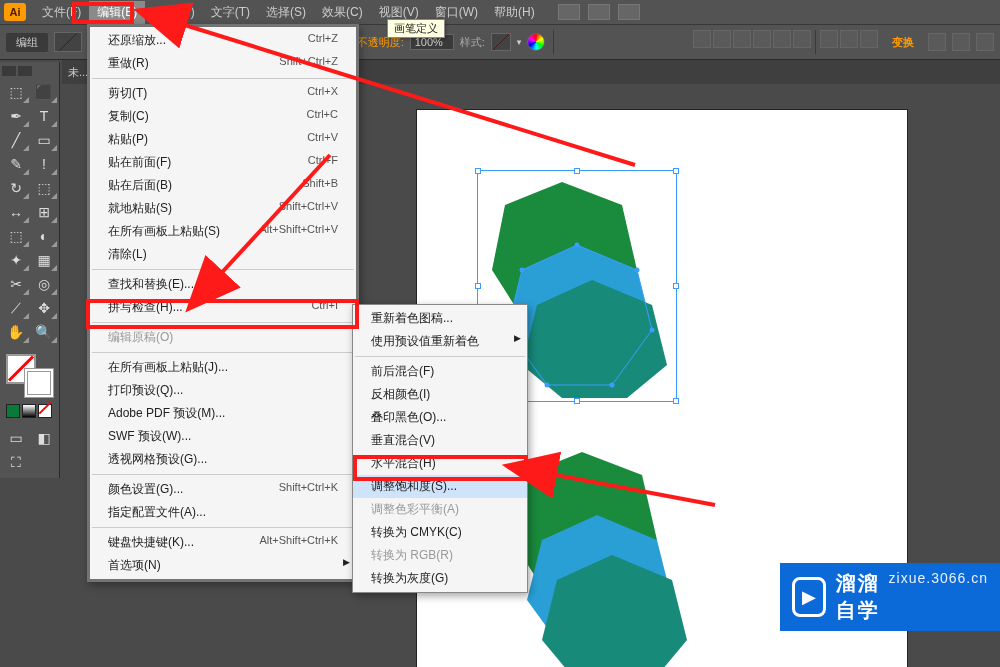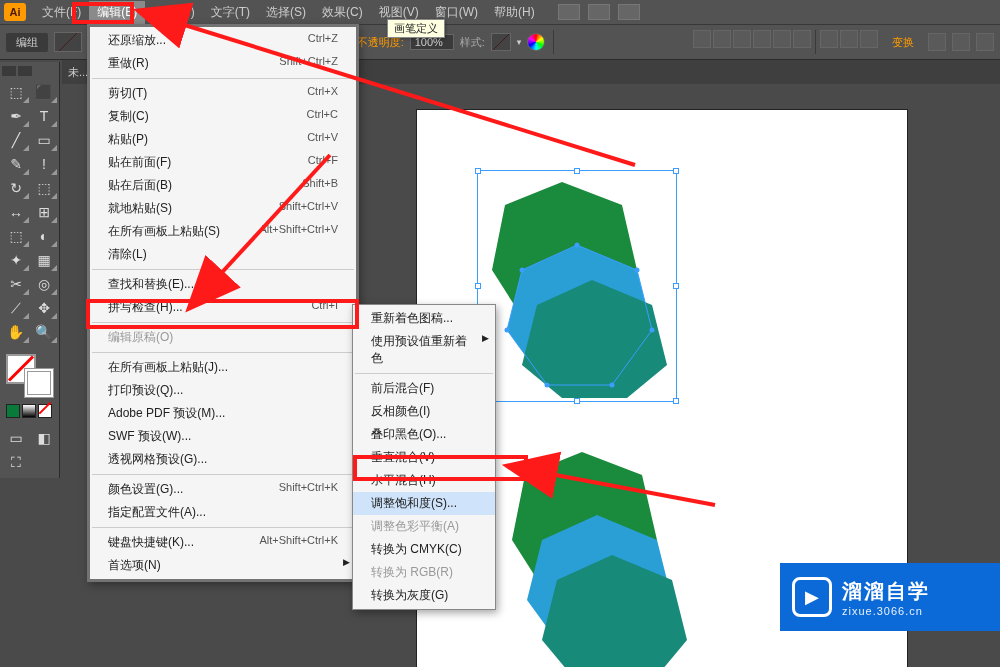--- a/index.html
+++ b/index.html
@@ -18,21 +18,21 @@
 .cb-label { background: #3a3a3a; padding: 2px 10px; border-radius: 2px; font-size: 11px; }
 .cb-swatch { width: 28px; height: 20px; background: #222; border: 1px solid #666; position: relative; }
 .cb-swatch::after { content:""; position:absolute; left:0; bottom:0; right:0; top:0; background: linear-gradient(135deg, #fff 49%, red 50%, #fff 51%); opacity:.15; }
 .cb-sep { width: 1px; height: 24px; background: #3a3a3a; margin: 0 2px; }
 .cb-dropdown { background: #3a3a3a; border: 1px solid #666; padding: 1px 16px 1px 6px; position: relative; font-size: 11px; }
 .cb-dropdown::after { content: "▾"; position: absolute; right: 3px; top: 0; font-size: 9px; }
 .cb-input { background: #3a3a3a; border: 1px solid #666; padding: 1px 4px; width: 44px; font-size: 11px; color:#ccc; }
 .cb-orange { color: #ff9a00; }
 .cb-align-icons { display: flex; gap: 2px; margin-left: auto; }
 .cb-align { width: 18px; height: 18px; background: #5a5a5a; border: 1px solid #666; }
-.cb-exchange { color: #ff9a00; margin: 0 8px; }
+.cb-exchange { color: #ff9a00; margin: 0 8px; font-weight: bold; }
 
 
 .toolbox { position: absolute; left: 0; top: 62px; width: 60px; background: #535353; border-right: 1px solid #2a2a2a; padding: 4px 2px; }
 .tool-tabs { display:flex; margin-bottom:4px; }
 .tool-tab { width: 14px; height: 10px; background:#3a3a3a; margin-right:2px; }
 .tool-grid { display: grid; grid-template-columns: 28px 28px; gap: 0; }
 .tool { width: 28px; height: 24px; display: flex; align-items: center; justify-content: center; cursor: pointer; color: #ddd; font-size: 14px; position: relative; }
 .tool-corner::after { content:""; position:absolute; right:1px; bottom:1px; border:3px solid transparent; border-right-color:#999; border-bottom-color:#999; }
 .color-ctrl { margin-top: 10px; position: relative; width: 48px; height: 44px; margin-left: 4px; }
 .fg { position: absolute; left: 0; top: 0; width: 30px; height: 30px; border: 2px solid #999; }
@@ -54,35 +54,35 @@
 
 
 .dropdown { position: absolute; left: 87px; top: 8px; width: 272px; background: #f5f5f5; border: 3px solid #737373; box-shadow: 2px 3px 8px rgba(0,0,0,.35); color: #222; font-size: 12px; z-index: 20; padding: 2px 0; margin-top: 16px; }
 .dropdown-item { display: flex; justify-content: space-between; padding: 3px 18px 3px 18px; cursor: pointer; position:relative; }
 .dropdown-item.disabled { color: #999; }
 .dropdown-item.has-sub::after { content: "▶"; position:absolute; right:6px; font-size:9px; }
 .dropdown-sep { height: 1px; background: #ccc; margin: 3px 2px; }
 .dropdown-item.hovered { background: #cfe3fb; }
 
 
-.submenu { position: absolute; left: 352px; top: 304px; width: 144px; background: #f5f5f5; border: 1px solid #888; box-shadow: 2px 3px 8px rgba(0,0,0,.35); color: #222; font-size: 12px; z-index: 25; padding: 2px 0; }
+.submenu { position: absolute; left: 352px; top: 304px; width: 176px; background: #f5f5f5; border: 1px solid #888; box-shadow: 2px 3px 8px rgba(0,0,0,.35); color: #222; font-size: 12px; z-index: 25; padding: 2px 0; }
 
 
 .tooltip { position: absolute; background: #ffffe1; border:1px solid #888; color:#222; padding:1px 6px; font-size:11px; z-index:40; box-shadow: 1px 1px 3px rgba(0,0,0,.3); }
 
 
 .red-box { position: absolute; border: 4px solid #ff1a1a; z-index: 30; pointer-events: none; }
 .arrow-svg { position:absolute; z-index:31; pointer-events:none; }
 
 
 .watermark { position:absolute; right:0; bottom:36px; width:220px; height:68px; background:#0b6ad8; display:flex; align-items:center; padding:8px 12px; color:#fff; z-index: 50; }
 .wm-play { width:40px; height:40px; border:3px solid #fff; border-radius:8px; display:flex; align-items:center; justify-content:center; margin-right:10px; font-size:18px; }
-.wm-text { display:flex; flex-direction:column; }
+.wm-text { display:flex; flex-direction:row; }
 .wm-cn { font-size:20px; font-weight:bold; letter-spacing:2px; }
-.wm-en { font-size:11px; opacity:.9; letter-spacing:1px; }
+.wm-en { font-size:14px; opacity:.9; letter-spacing:1px; }
 </style>
 </head>
 <body>
 
 <div class="menubar">
   <div class="app-logo">Ai</div>
   <div id="menu-items" style="display: flex; text-align: center;">
       <div class="menu-item">文件(F)</div>
       <div class="menu-item active">编辑(E)</div>
       <div class="menu-item">对象(O)</div>

